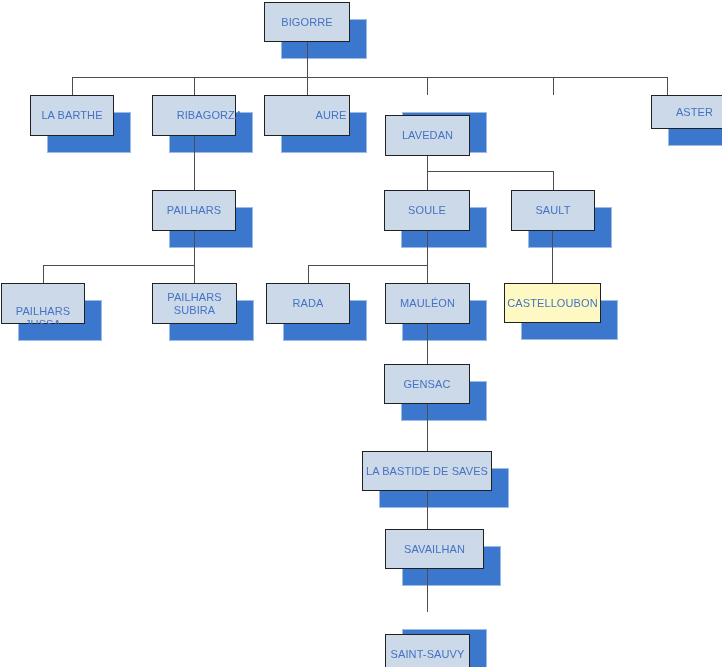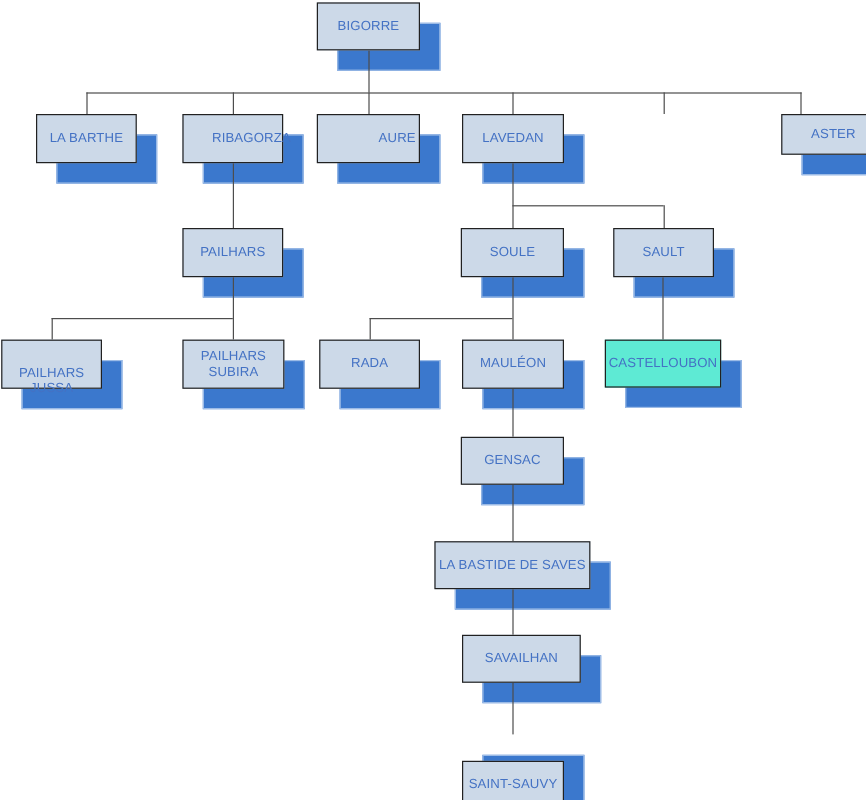--- a/index.html
+++ b/index.html
@@ -104,21 +104,21 @@
 
   <div class="node" style="left:264px; top:95px;  width:86px; height:41px;">
     <div class="shadow" style="background: rgb(59, 120, 205);"></div>
     <div class="box" style="background: rgb(204, 217, 232); border-color: rgb(33, 33, 33);">
         <span class="label" style="color: rgb(68, 114, 196); margin-left: 48px;">AURE</span>
       </div>
   </div>
 
   <div class="node" style="left:385px; top:95px;  width:85px; height:41px;">
     <div class="shadow" style="background: rgb(59, 120, 205);"></div>
-    <div class="box" style="background: rgb(204, 217, 232); border-color: rgb(33, 33, 33);">
+    <div class="box" style="background: rgb(204, 217, 232); border-color: rgb(33, 33, 33); margin-top: 20px;">
         <span class="label" style="color: rgb(68, 114, 196);">LAVEDAN</span>
       </div>
   </div>
 
 
   <div class="node" style="left:624px; top:95px;  width:87px; height:34px;margin-left:27px;">
     <div class="shadow" style="background: rgb(59, 120, 205);"></div>
     <div class="box" style="background: rgb(204, 217, 232); border-color: rgb(33, 33, 33);">
         <span class="label" style="color: rgb(68, 114, 196);">ASTER</span>
       </div>
@@ -168,21 +168,21 @@
 
   <div class="node" style="left:385px; top:283px; width:85px; height:41px;">
     <div class="shadow" style="background: rgb(59, 120, 205);"></div>
     <div class="box" style="background: rgb(204, 217, 232); border-color: rgb(33, 33, 33);">
         <span class="label" style="color: rgb(68, 114, 196);">MAULÉON</span>
       </div>
   </div>
 
   <div class="node" style="left:504px; top:283px; width:97px; height:40px;">
     <div class="shadow" style="background: rgb(59, 120, 205);"></div>
-    <div class="box" style="background: #5eead4; border-color: rgb(33, 33, 33);">
+    <div class="box" style="background: #fef9c3; border-color: rgb(33, 33, 33);">
         <span class="label" style="color: rgb(68, 114, 196);">CASTELLOUBON</span>
       </div>
   </div>
 
   <div class="node" style="left:384px; top:364px; width:86px; height:40px;">
     <div class="shadow" style="background: rgb(59, 120, 205);"></div>
     <div class="box" style="background: rgb(204, 217, 232); border-color: rgb(33, 33, 33);">
         <span class="label" style="color: rgb(68, 114, 196);">GENSAC</span>
       </div>
   </div>

